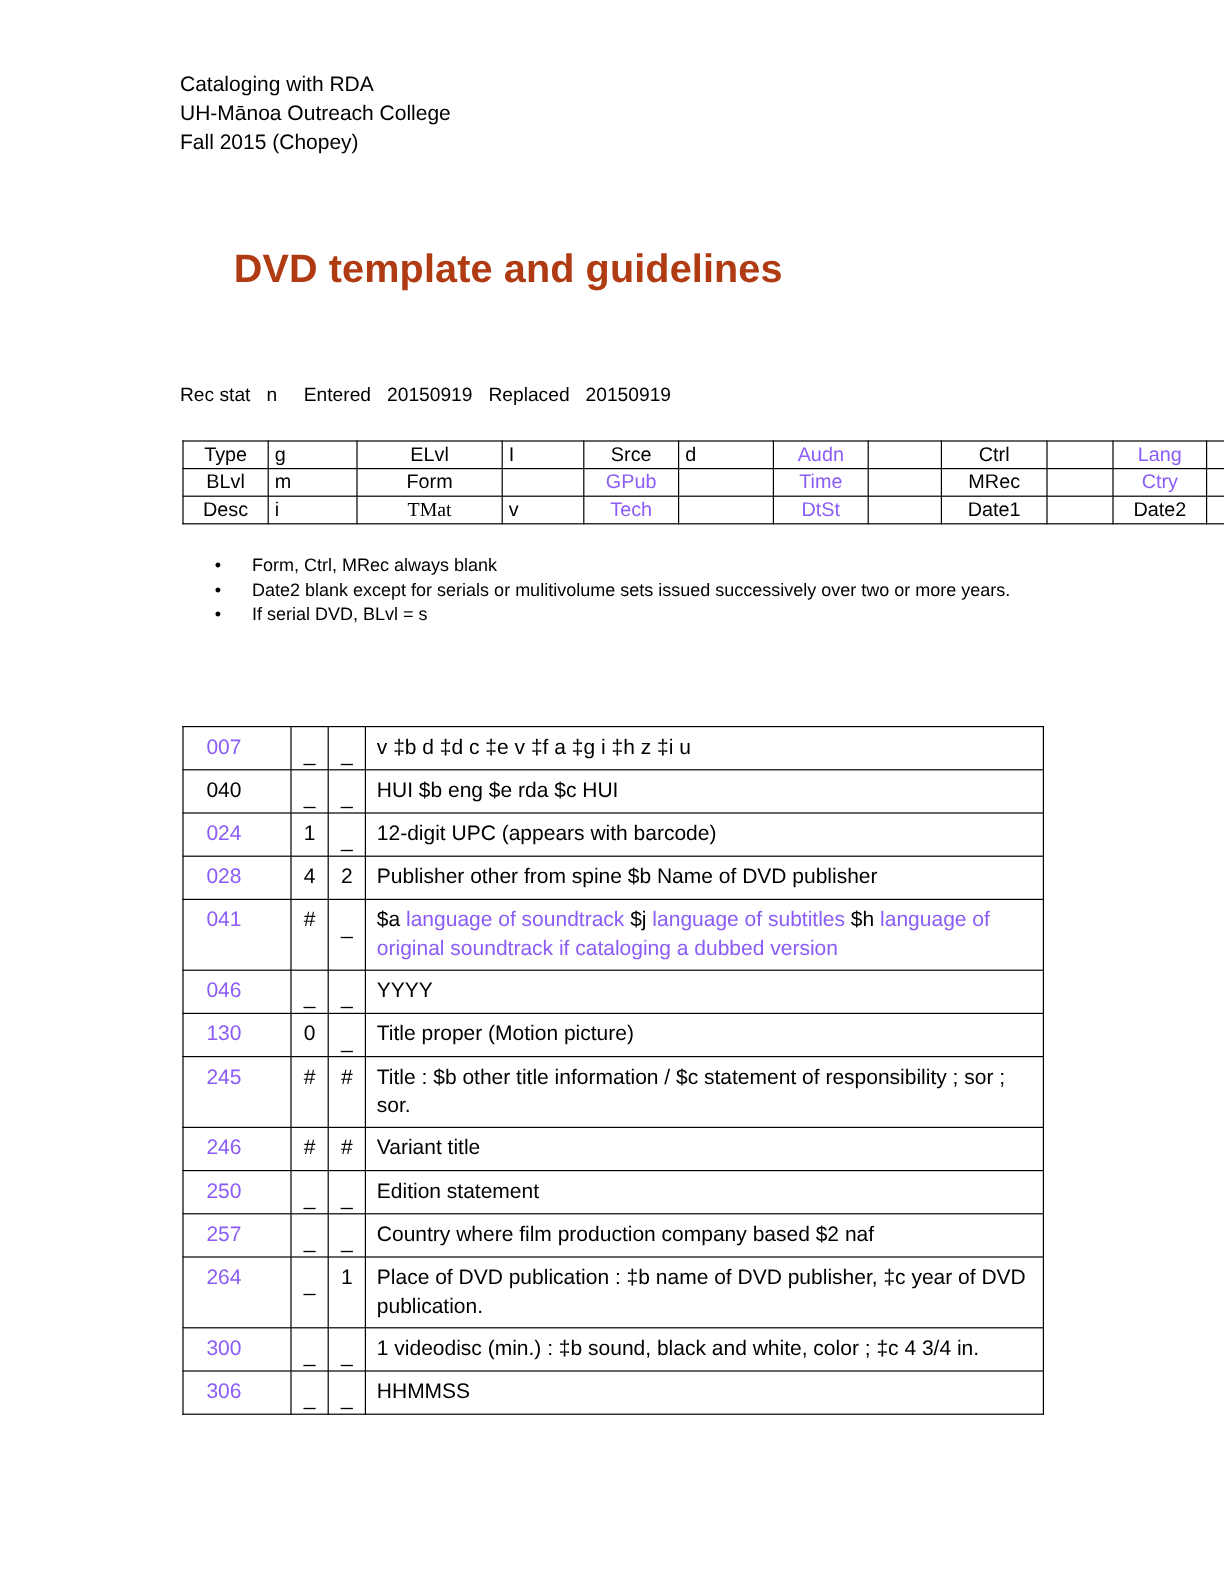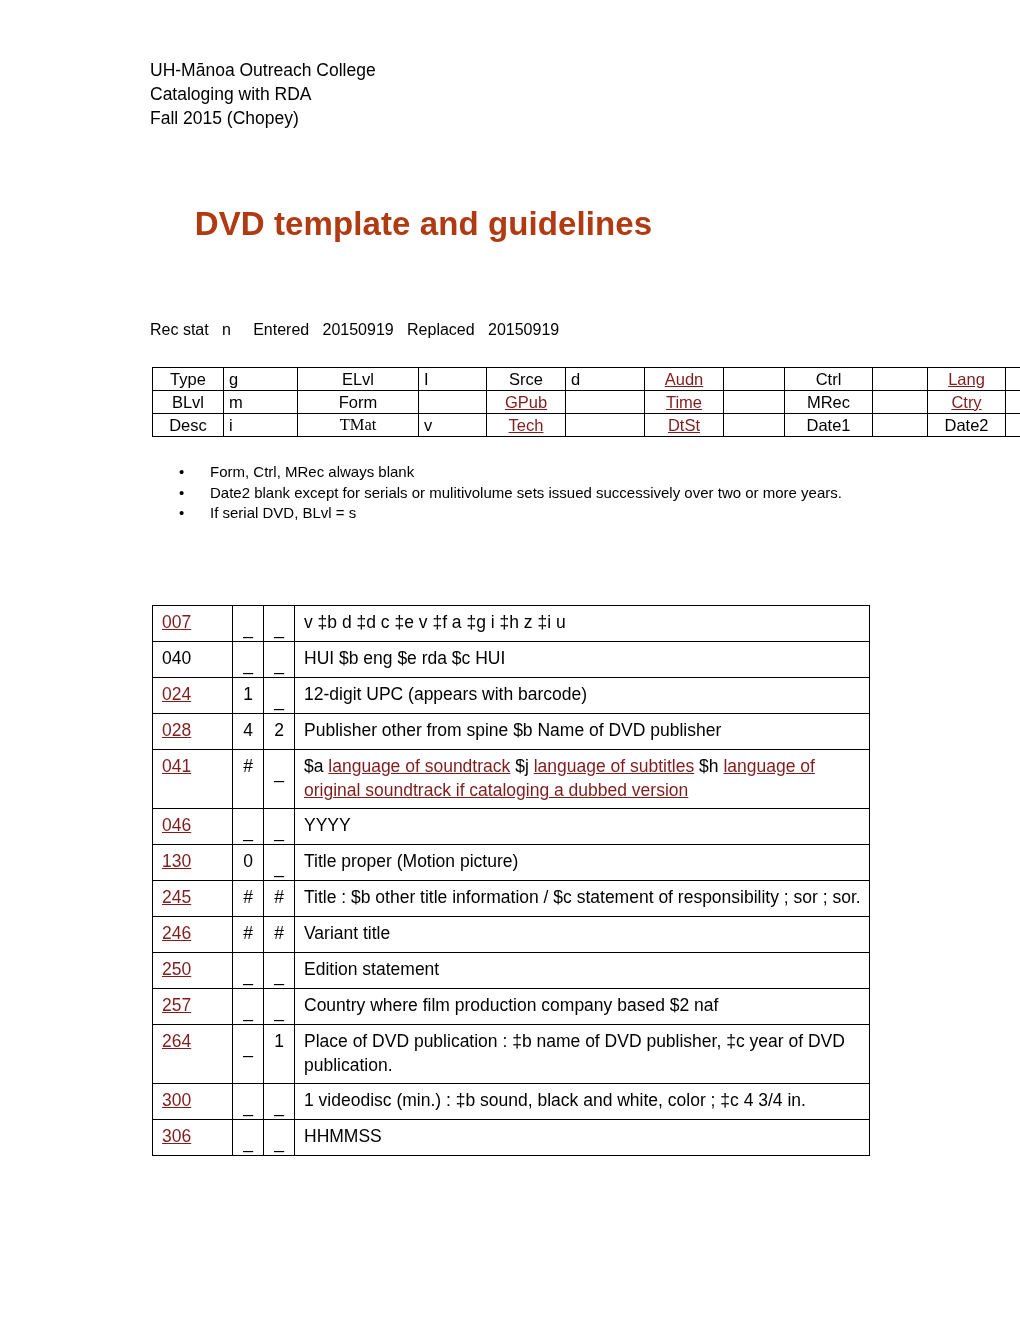--- a/index.html
+++ b/index.html
@@ -113,21 +113,21 @@
     font-size: 17.5px;
   }
   .marc-table td {
     border: 1px solid #000000;
     padding: 4px 6px 6px 6px;
     line-height: 24px;
     vertical-align: top;
   }
   .marc-table td.tag {
     width: 64px;
-    padding-left: 9px;
+    padding-left: 19px;
     white-space: nowrap;
   }
   .marc-table td.ind {
     width: 30px;
     text-align: center;
     padding-left: 0;
     padding-right: 0;
     white-space: nowrap;
   }
   .marc-table td.content {
@@ -137,33 +137,32 @@
 
   
   .und {
     display: inline-block;
     position: relative;
     top: 6px;
     letter-spacing: 0;
   }
 
   a.link, .link {
-    color: #7f1d1d;
-    text-decoration: underline;
+    color: #8b5cf6;
     cursor: pointer;
   }
 </style>
 </head>
 <body>
 
 <div class="page">
 
   <div class="header-block">
+    <span class="header-line">Cataloging with RDA</span>
     <span class="header-line">UH-Mānoa Outreach College</span>
-    <span class="header-line">Cataloging with RDA</span>
     <span class="header-line">Fall 2015 (Chopey)</span>
   </div>
 
   <div class="doc-title">DVD template and guidelines</div>
 
   <div class="recstat-line">Rec stat   n     Entered   20150919   Replaced   20150919</div>
 
   <table class="fixed-table">
     <tbody>
         <tr>

